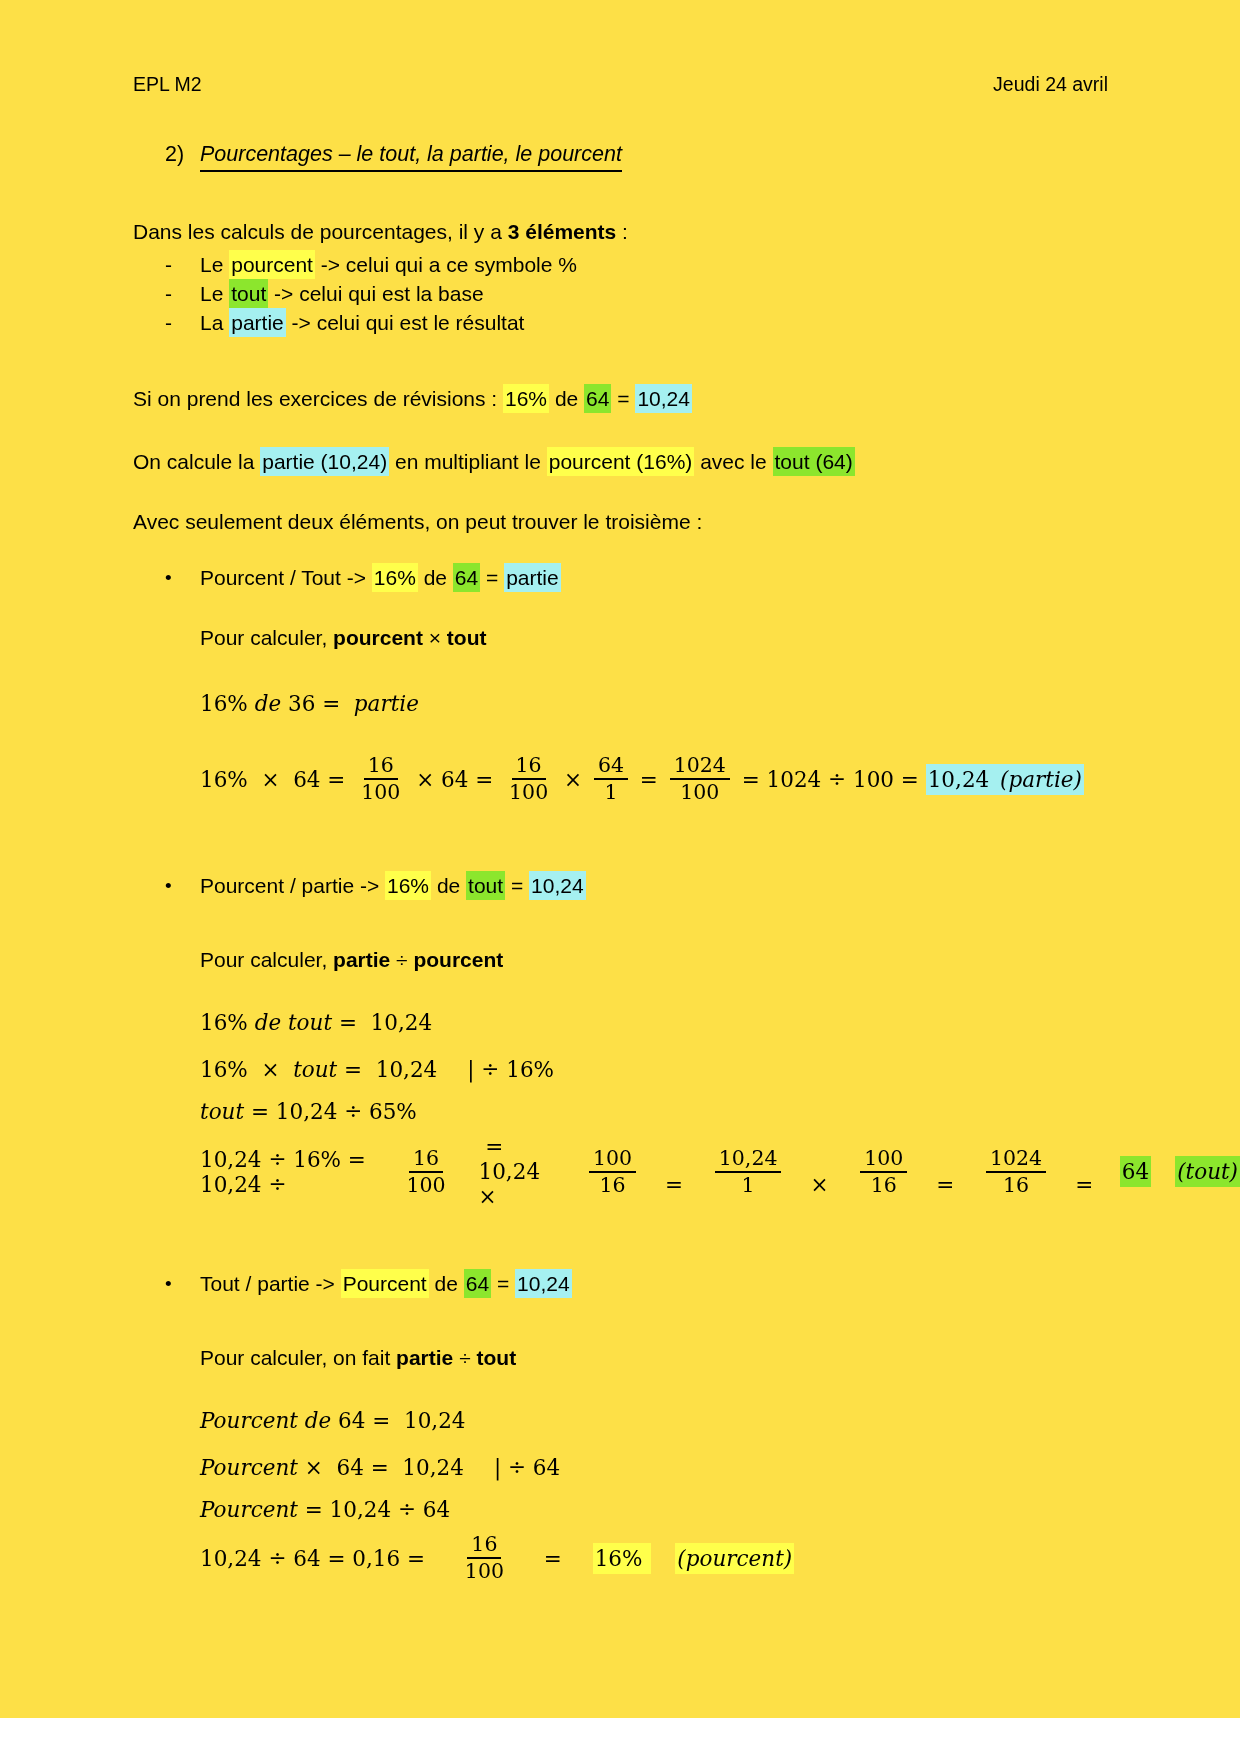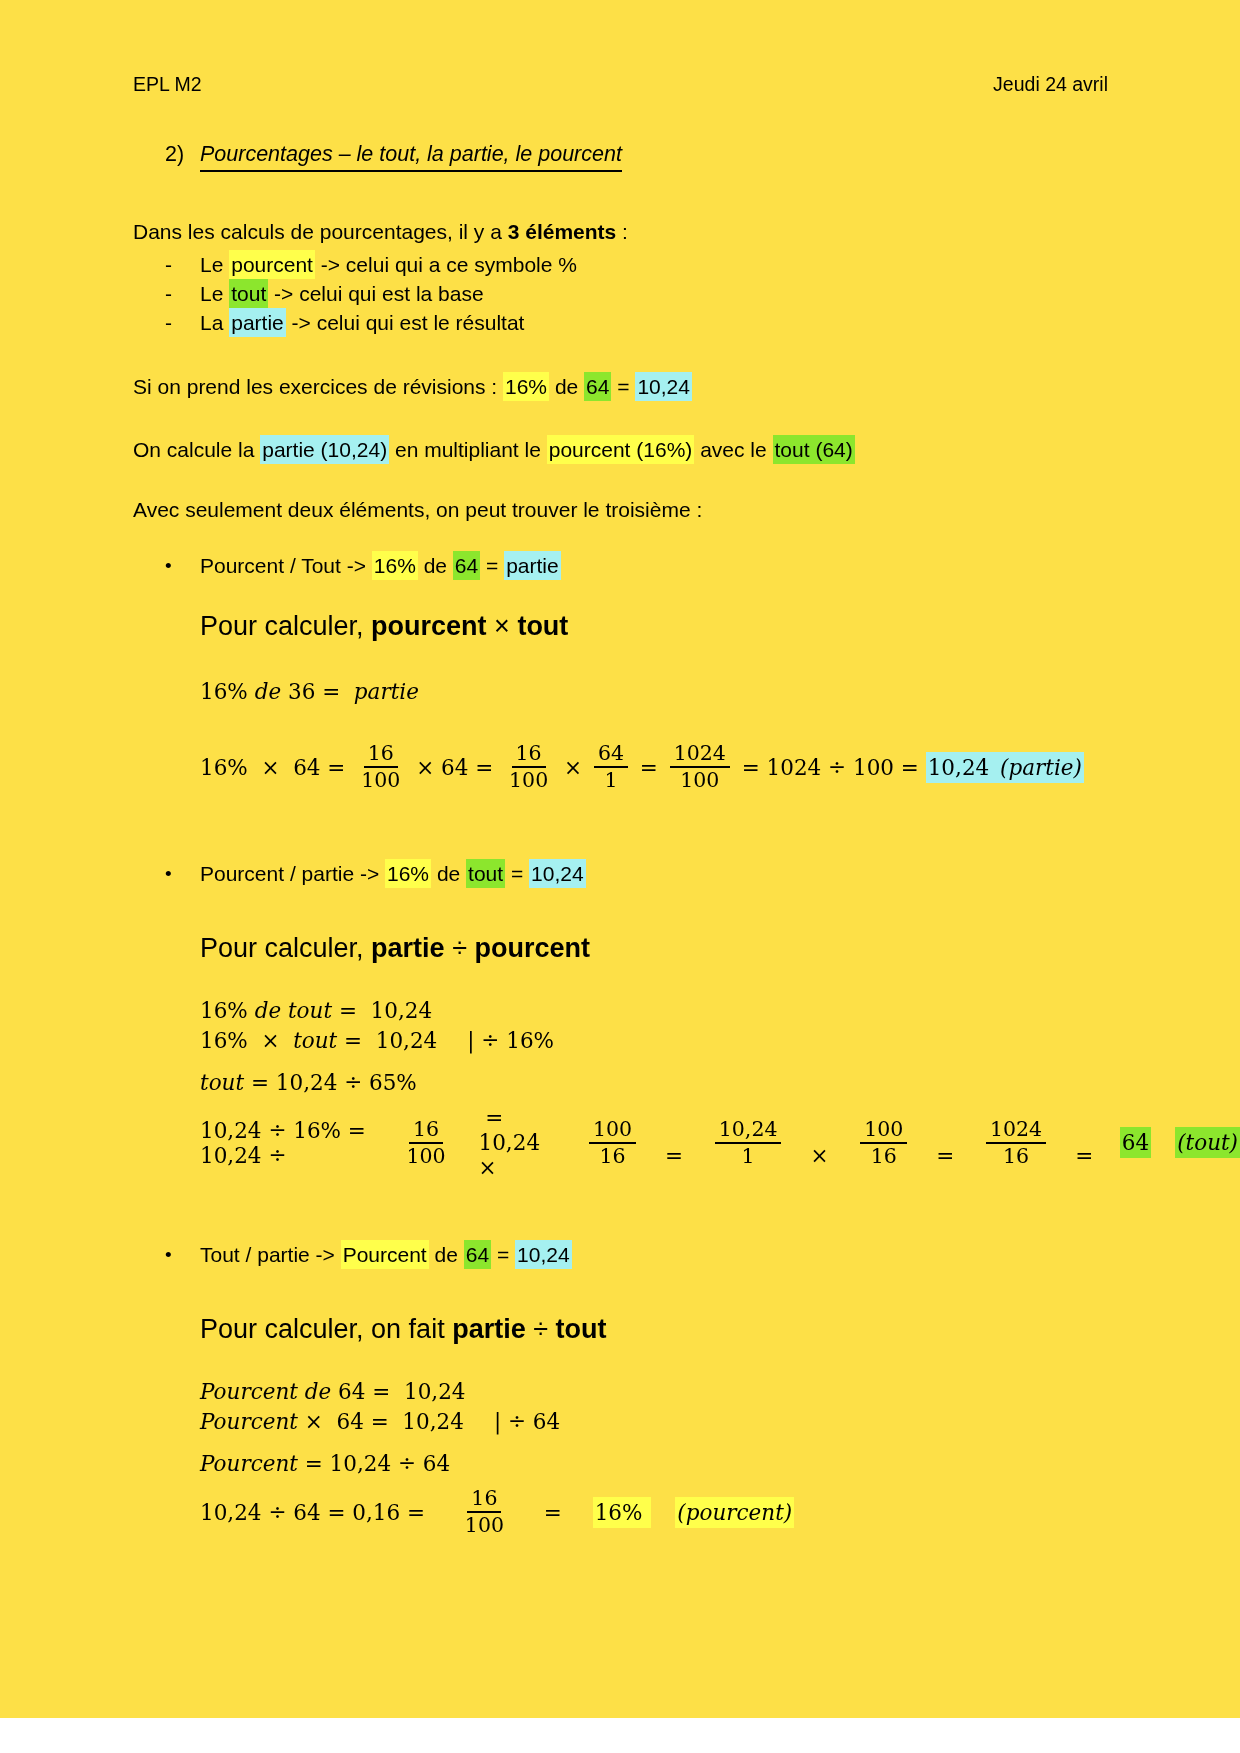--- a/index.html
+++ b/index.html
@@ -8,42 +8,42 @@
 
   .header{display:flex;justify-content:space-between;padding:72px 132px 0 133px;
           font-size:19.5px;line-height:24px;}
 
   .title-row{display:flex;margin:42px 0 0 165px;font-size:21.5px;line-height:32px;}
   .title-num{width:35px;flex:0 0 35px;}
   .title-text{font-style:italic;border-bottom:2px solid #000;padding-bottom:0px;}
 
   .body-par{margin:0 0 0 133px;font-size:21px;line-height:28px;white-space:pre-wrap;}
   #para-intro{margin-top:46px;}
-  #para-example{margin-top:36px;}
+  #para-example{margin-top:48px;}
   #para-calc{margin-top:35px;}
   #para-two{margin-top:32px;}
 
   .dash-list{margin-top:4px;}
   .dash-item{display:flex;margin-left:165px;font-size:21px;line-height:29px;white-space:pre-wrap;}
   .dash-item .dash{width:35px;flex:0 0 35px;}
 
   .section .bullet-row{display:flex;margin-left:165px;font-size:21px;line-height:30px;white-space:pre-wrap;}
   .section .bullet-char{width:35px;flex:0 0 35px;font-size:19px;}
-  .section .method{margin:44px 0 0 200px;font-size:27px;line-height:30px;white-space:pre-wrap;}
+  .section .method{margin:44px 0 0 200px;font-size:21px;line-height:30px;white-space:pre-wrap;}
 
   #sections .section:nth-child(1){margin-top:27px;}
   #sections .section:nth-child(1) .method{margin-top:30px;}
   #sections .section:nth-child(2){margin-top:66px;}
   #sections .section:nth-child(3){margin-top:60px;}
 
   .math{font-family:"DejaVu Serif","Liberation Serif",serif;font-size:21.5px;}
   .math-line{display:flex;align-items:center;margin-left:200px;line-height:30px;white-space:pre-wrap;}
   .math-block .math-line:first-child{margin-top:33px;}
   #sections .section:nth-child(1) .math-block .math-line:first-child{margin-top:36px;}
-  .math-block .math-line:nth-child(2){margin-top:0;}
+  .math-block .math-line:nth-child(2){margin-top:17px;}
   .math-block .math-line:nth-child(3){margin-top:12px;}
 
   .eq-line{display:flex;align-items:center;margin-left:200px;min-height:52px;white-space:pre-wrap;}
   #sections .section:nth-child(1) .eq-line{margin-top:34px;}
   #sections .section:not(:nth-child(1)) .eq-line{margin-top:7px;gap:24px;}
 
   .frac{display:inline-flex;flex-direction:column;align-items:center;margin:0 5px;
         line-height:1.12;font-size:20.5px;}
   .frac .num{padding:0 4px 1px;border-bottom:2px solid #000;}
   .frac .den{padding:1px 4px 0;}

